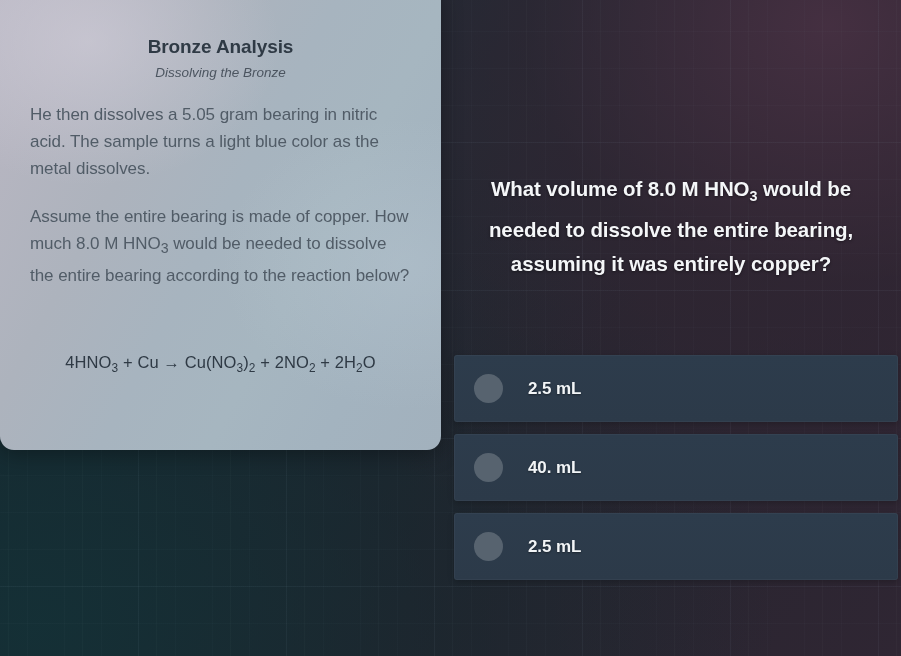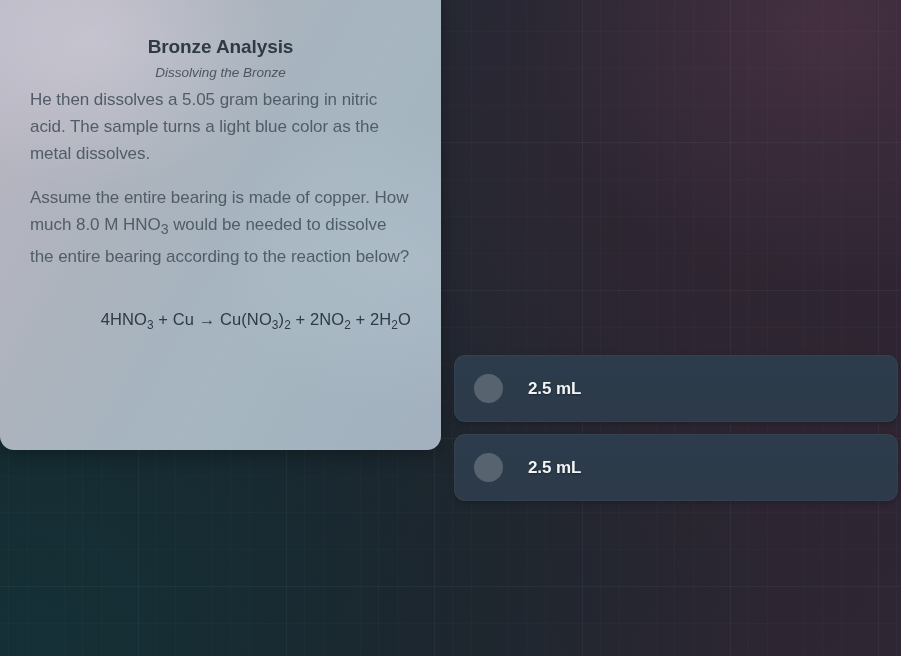--- a/index.html
+++ b/index.html
@@ -92,29 +92,29 @@
     text-align: center;
     font-size: 13.5px;
     font-style: italic;
     color: #4c5560;
     margin-top: 7px;
   }
   .scenario-para {
     font-size: 17px;
     line-height: 27px;
     color: #515c67;
-    margin-top: 6px;
+    margin-top: 21px;
     letter-spacing: -0.05px;
   }
   .scenario-para.second { }
   #scenario-equation {
     font-size: 16.5px;
     color: #2f3a45;
-    text-align: right;
-    margin-top: 40px;
+    text-align: center;
+    margin-top: 64px;
     letter-spacing: 0.1px;
   }
   #scenario-equation sub { font-size: 0.72em; }
 
   
   #question-panel {
     position: absolute;
     left: 441px;
     top: 0;
     width: 460px;
@@ -139,21 +139,21 @@
   #answer-options {
     position: absolute;
     left: 13px;
     top: 355px;
     width: 444px;
   }
   .answer-option {
     position: relative;
     height: 67px;
     margin-bottom: 12px;
-    border-radius: 11px;
+    border-radius: 3px;
     background: linear-gradient(180deg, #2d3c4c 0%, #2c3a49 100%);
     box-shadow: inset 0 0 0 1px rgba(255,255,255,0.035),
                 0 2px 6px rgba(0,0,0,0.22);
     display: flex;
     align-items: center;
     cursor: pointer;
   }
   .answer-radio {
     width: 29px;
     height: 29px;
@@ -190,28 +190,33 @@
 
       <p class="scenario-para second"><span>Assume the entire bearing is made of copper. How much 8.0 M HNO</span><sub>3</sub><span> would be needed to dissolve the entire bearing according to the reaction below?</span></p>
 
       <div id="scenario-equation"><span>4HNO</span><sub>3</sub><span> + </span><span>Cu</span><span> → </span><span>Cu(NO</span><sub>3</sub><span>)</span><sub>2</sub><span> + </span><span>2NO</span><sub>2</sub><span> + </span><span>2H</span><sub>2</sub><span>O</span></div>
 
     </div>
   </div>
 
   <div id="question-panel">
 
+    <div id="question-prompt"><span>What volume of 8.0 M HNO</span><sub>3</sub><span> would be needed to dissolve the entire bearing, assuming it was entirely copper?</span></div>
 
     <div id="answer-options">
 
       <div class="answer-option">
         <div class="answer-radio"></div>
         <div class="answer-label">2.5 mL</div>
       </div>
 
+      <div class="answer-option">
+        <div class="answer-radio"></div>
+        <div class="answer-label">40. mL</div>
+      </div>
 
 
       <div class="answer-option">
         <div class="answer-radio"></div>
         <div class="answer-label">2.5 mL</div>
       </div>
 
     </div>
   </div>
 

